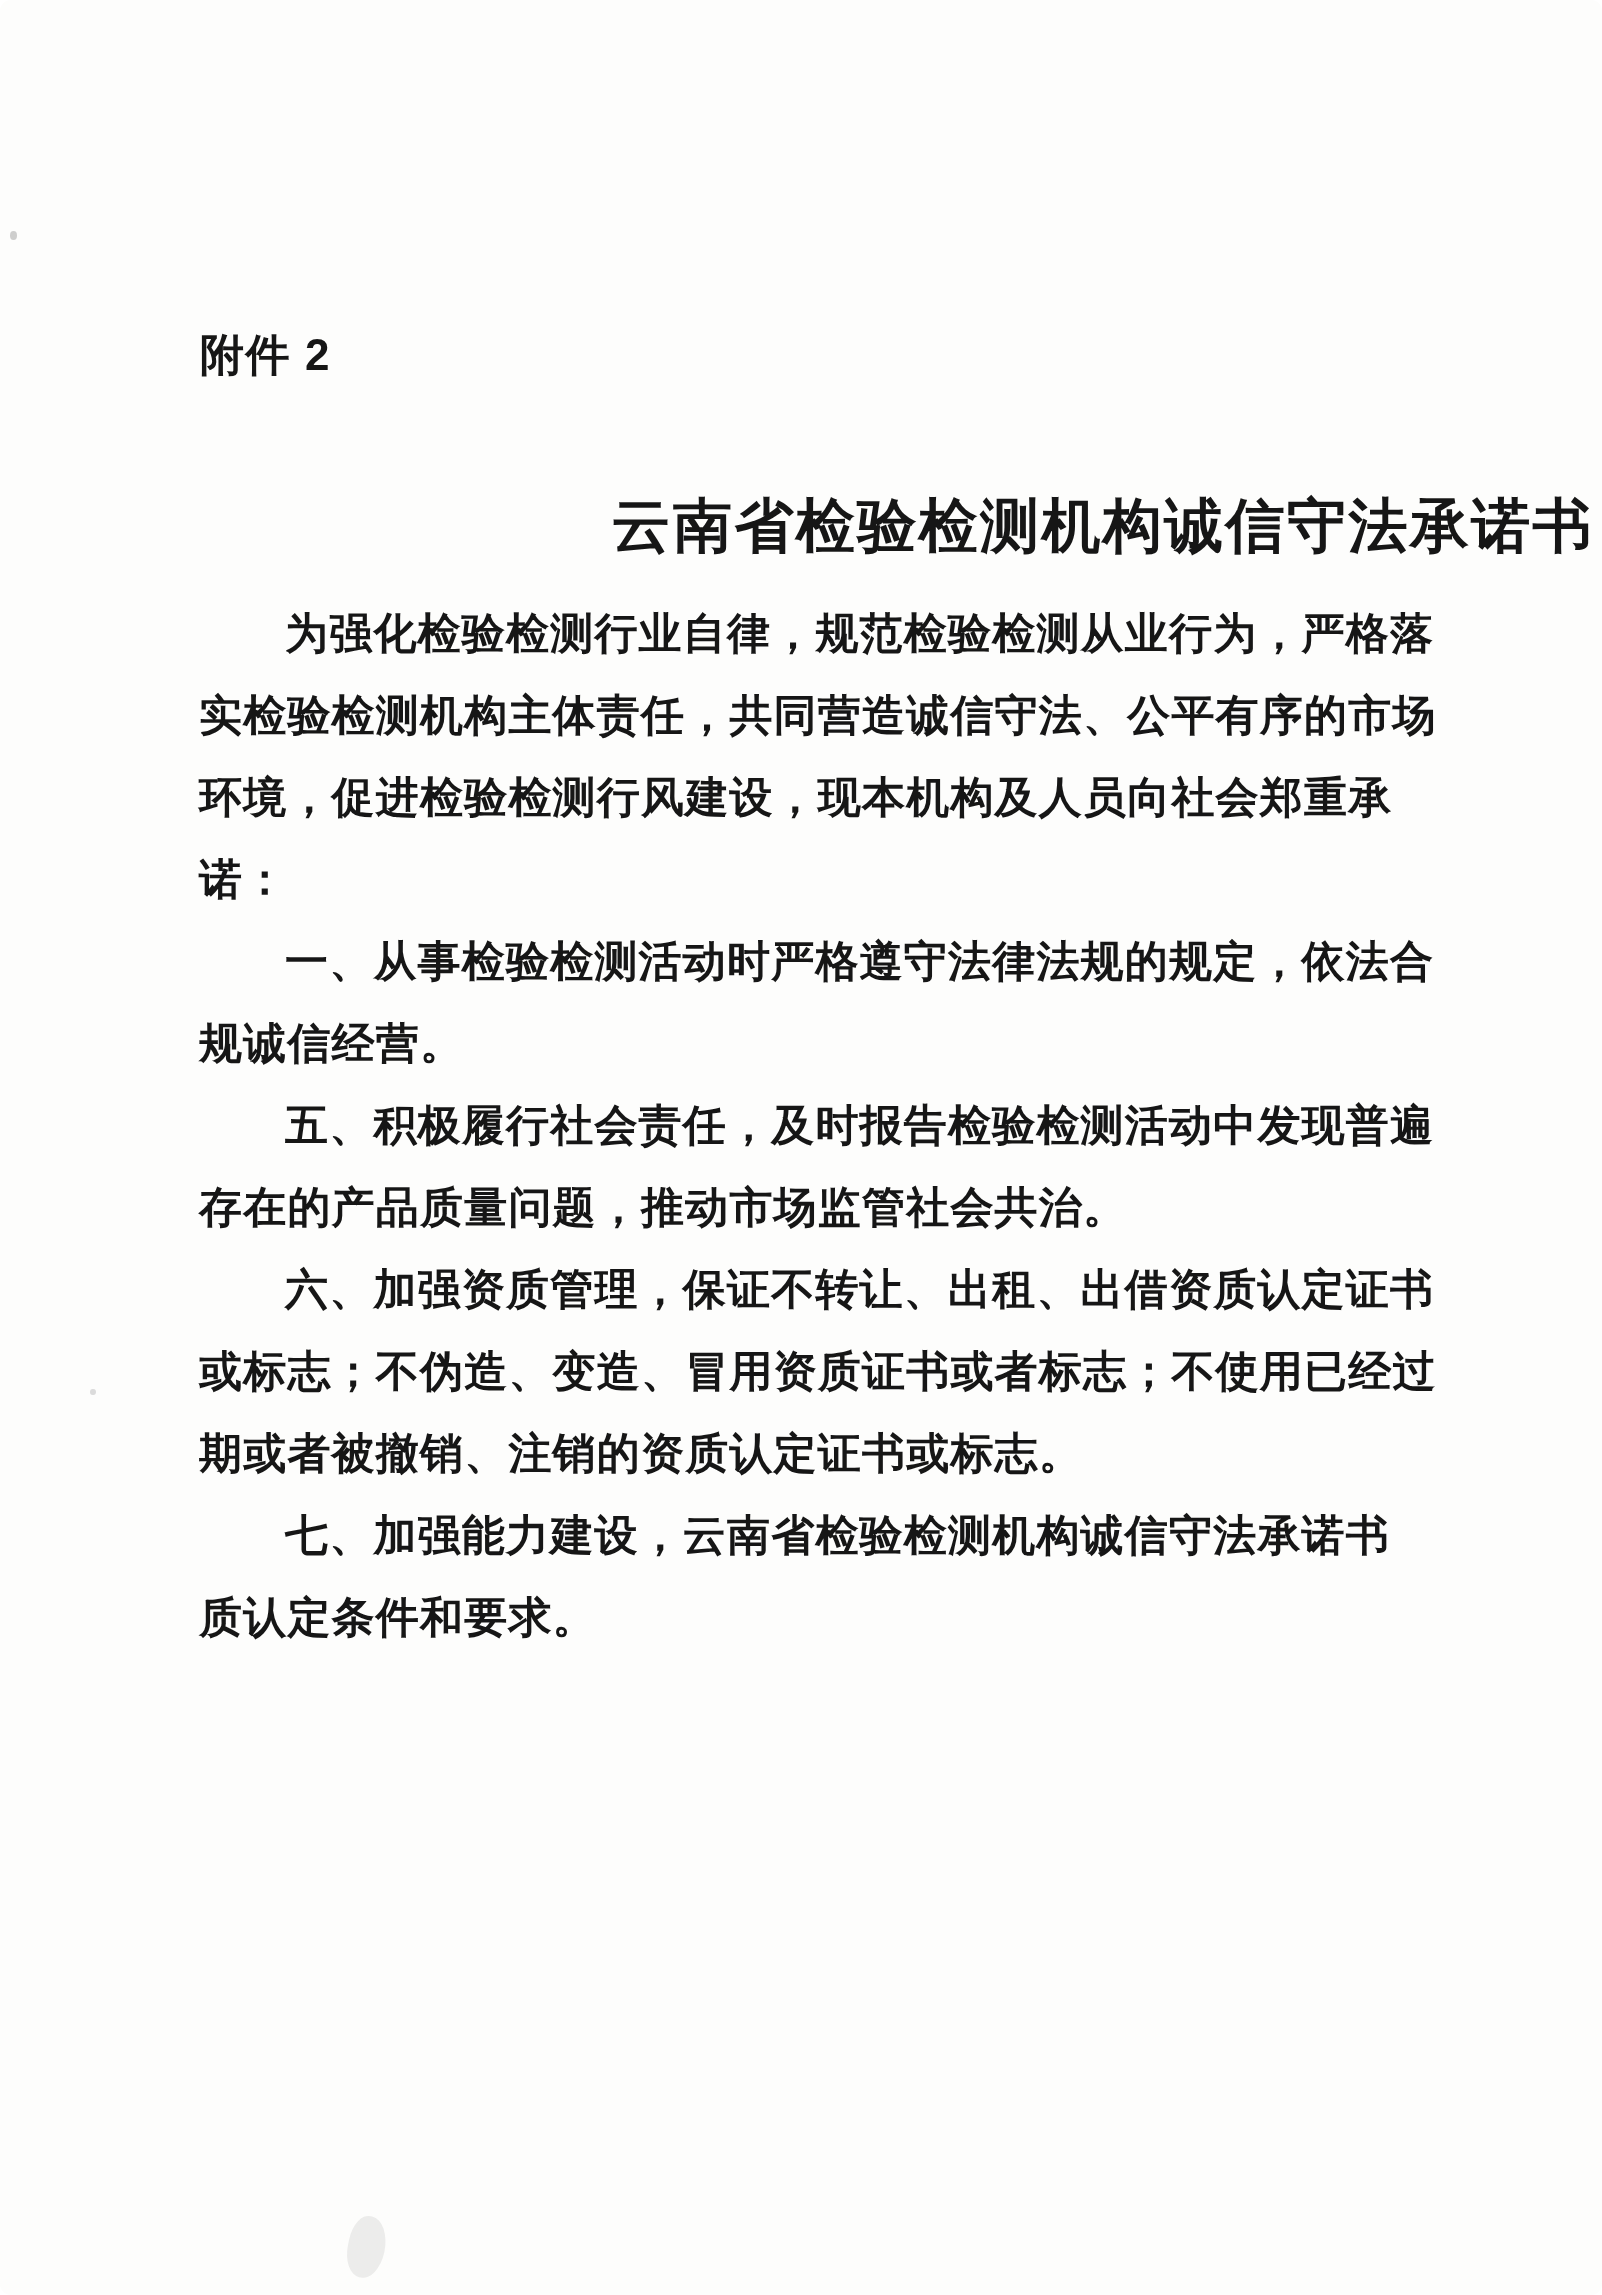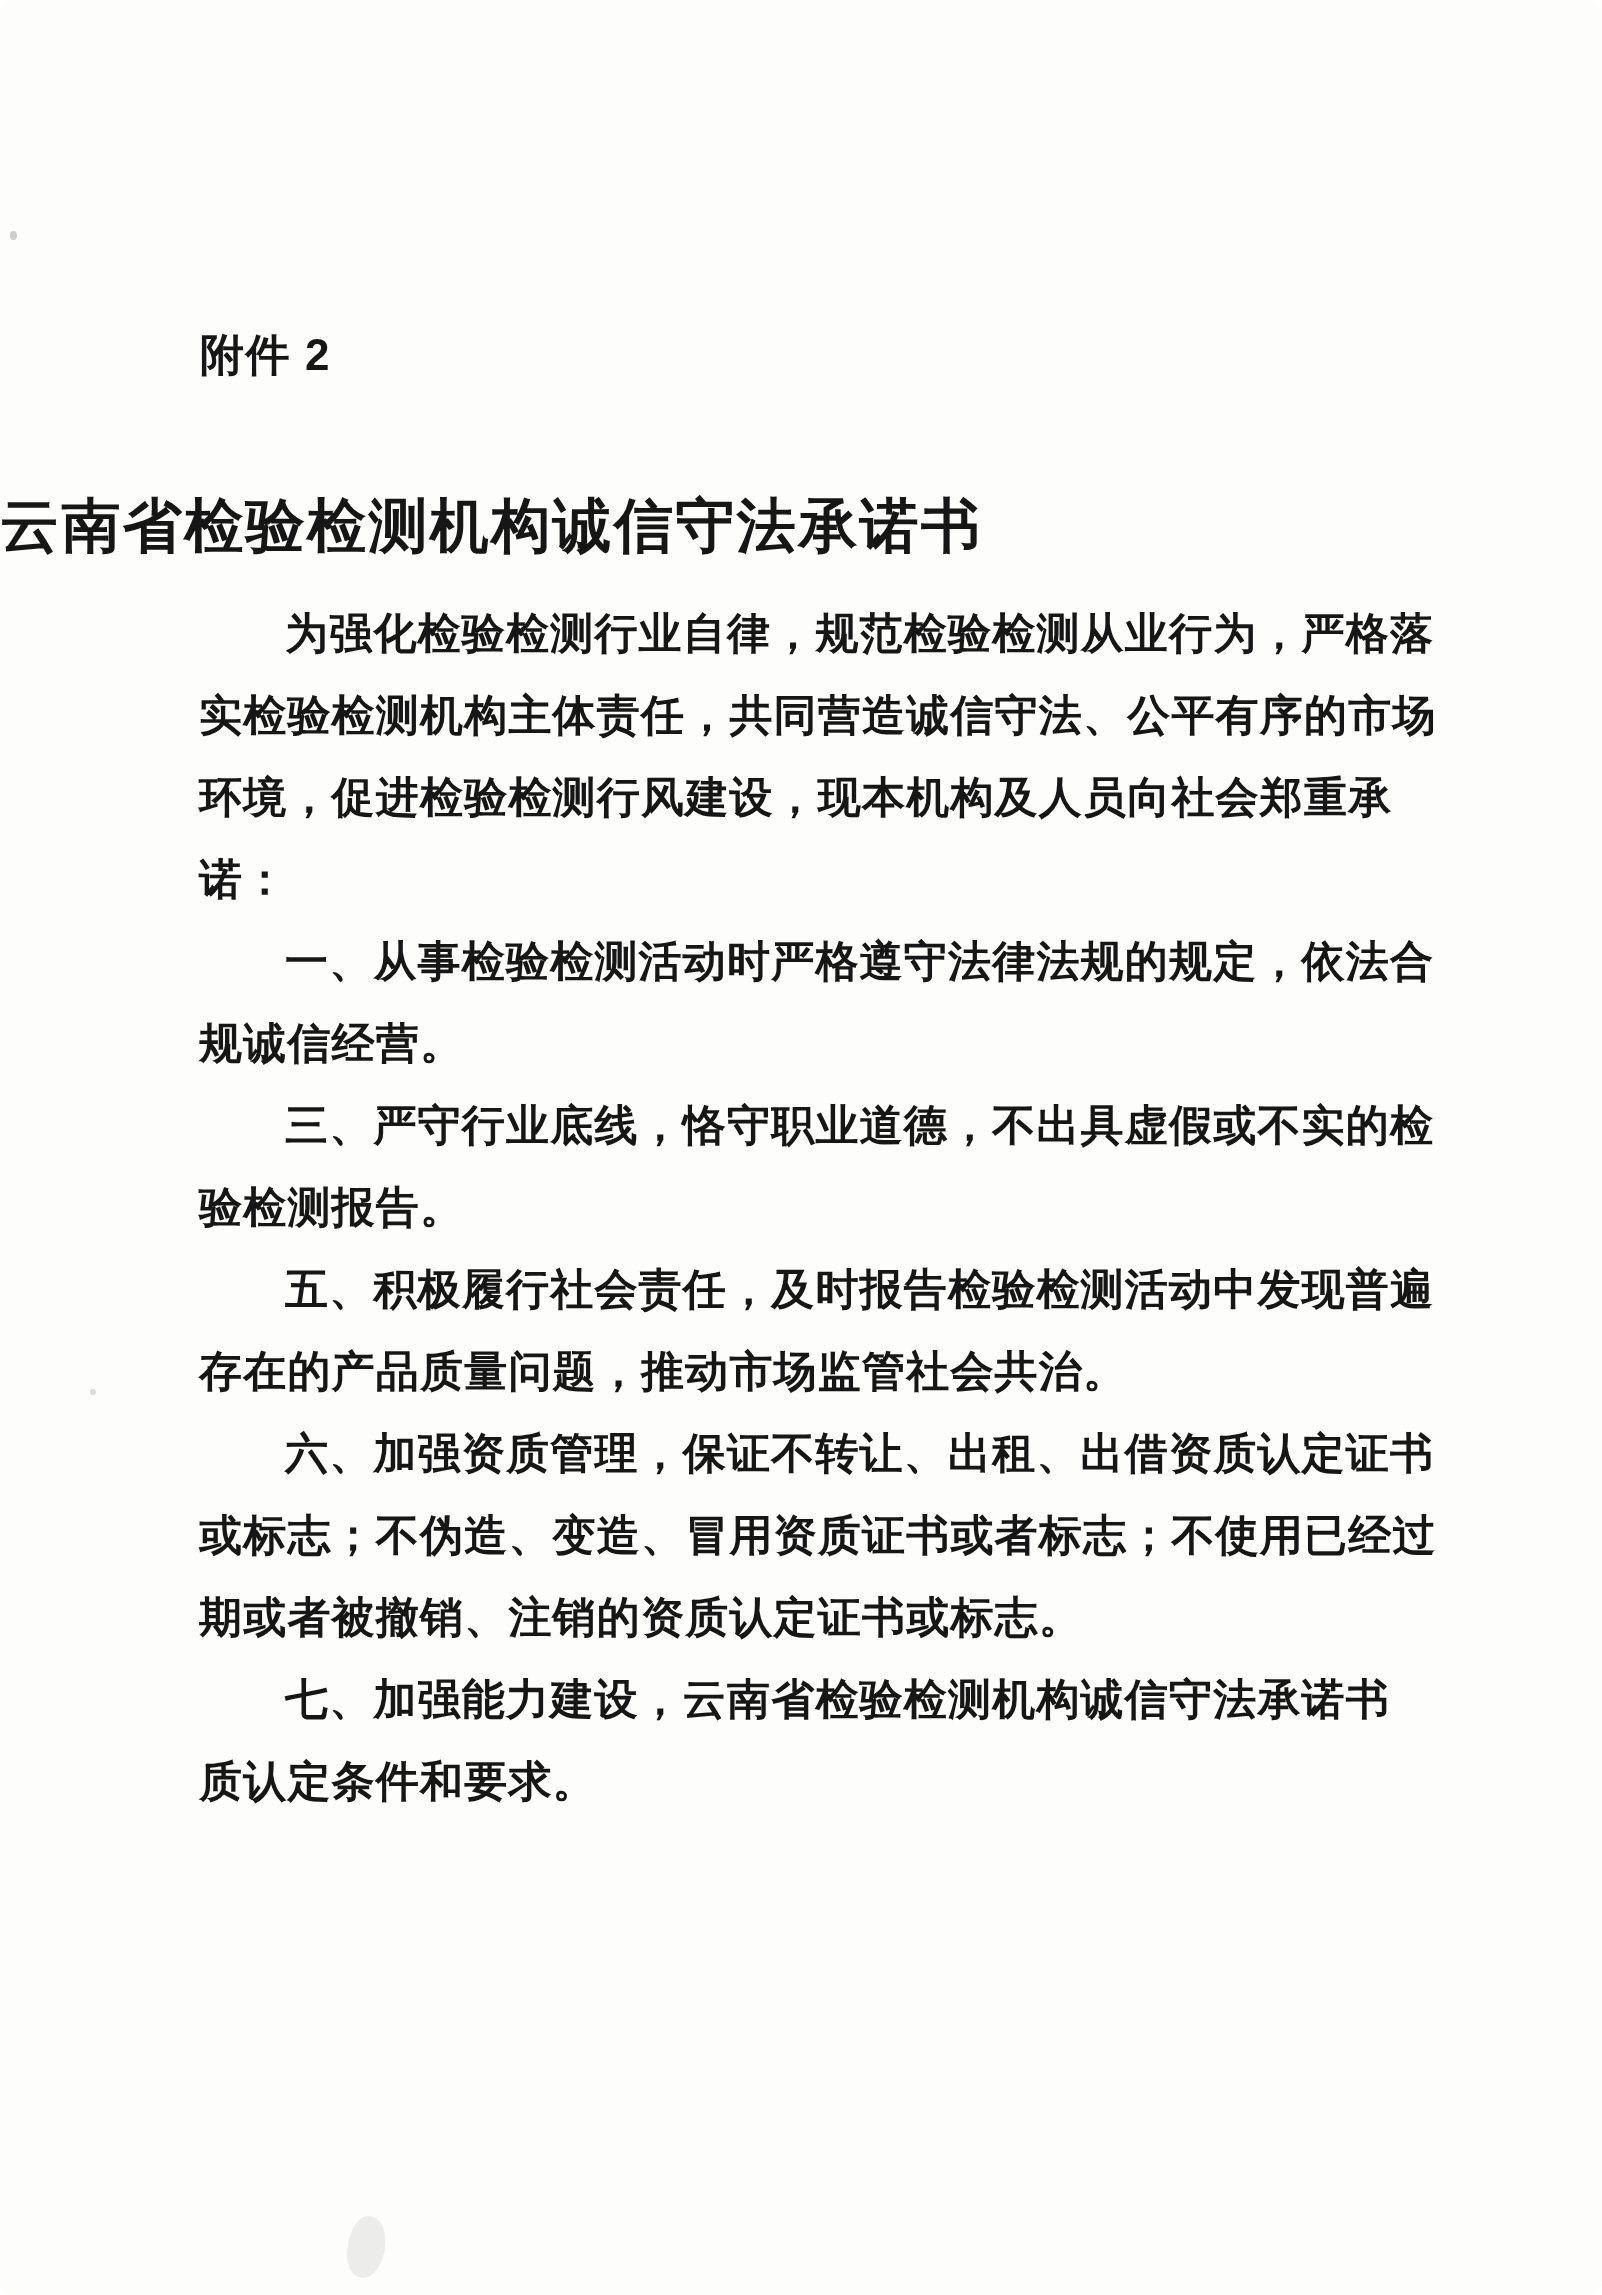--- a/index.html
+++ b/index.html
@@ -24,21 +24,21 @@
     font-size: 44px;
     font-weight: 600;
     letter-spacing: 1.6px;
     white-space: nowrap;
   }
   .doc-title {
     position: absolute;
     left: 0;
     right: 8px;
     top: 447px;
-    text-align: left;
+    text-align: right;
     font-size: 59px;
     font-weight: 700;
     letter-spacing: 2.4px;
     white-space: nowrap;
   }
   .doc-body {
     position: absolute;
     left: 199px;
     top: 592px;
     width: 1246px;
@@ -96,22 +96,20 @@
   <div class="attachment-label">附件 2</div>
 
   <h1 class="doc-title">云南省检验检测机构诚信守法承诺书</h1>
 
   <div class="doc-body">
     <p>为强化检验检测行业自律，规范检验检测从业行为，严格落
 实检验检测机构主体责任，共同营造诚信守法、公平有序的市场
 环境，促进检验检测行风建设，现本机构及人员向社会郑重承诺：</p>
     <p>一、从事检验检测活动时严格遵守法律法规的规定，依法合
 规诚信经营。</p>
-    <p>三、严守行业底线，恪守职业道德，不出具虚假或不实的检
-验检测报告。</p>
     <p>五、积极履行社会责任，及时报告检验检测活动中发现普遍
 存在的产品质量问题，推动市场监管社会共治。</p>
     <p>六、加强资质管理，保证不转让、出租、出借资质认定证书
 或标志；不伪造、变造、冒用资质证书或者标志；不使用已经过
 期或者被撤销、注销的资质认定证书或标志。</p>
     <p>七、加强能力建设，云南省检验检测机构诚信守法承诺书
 质认定条件和要求。</p>
   </div>
 
   <div class="speck-b"></div>

